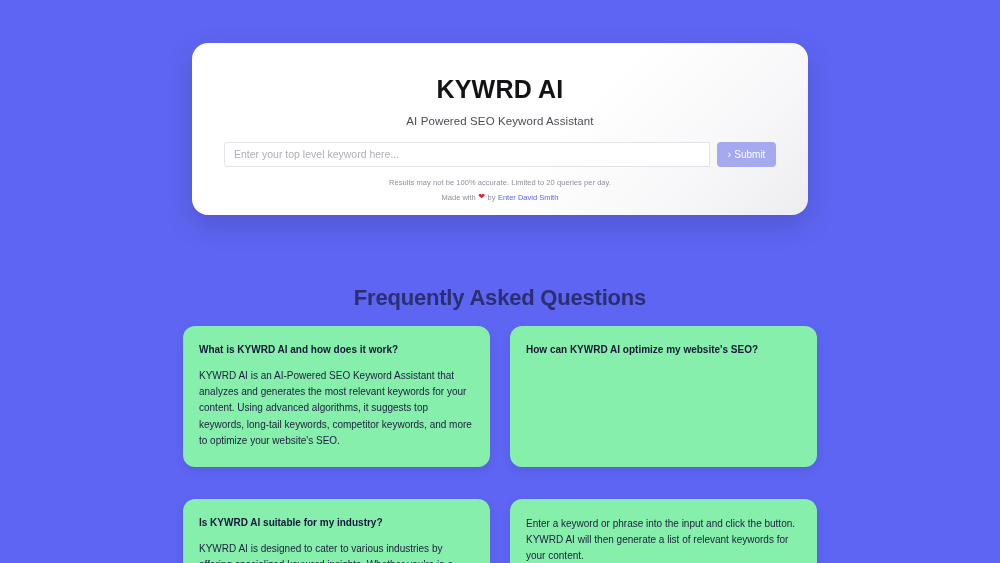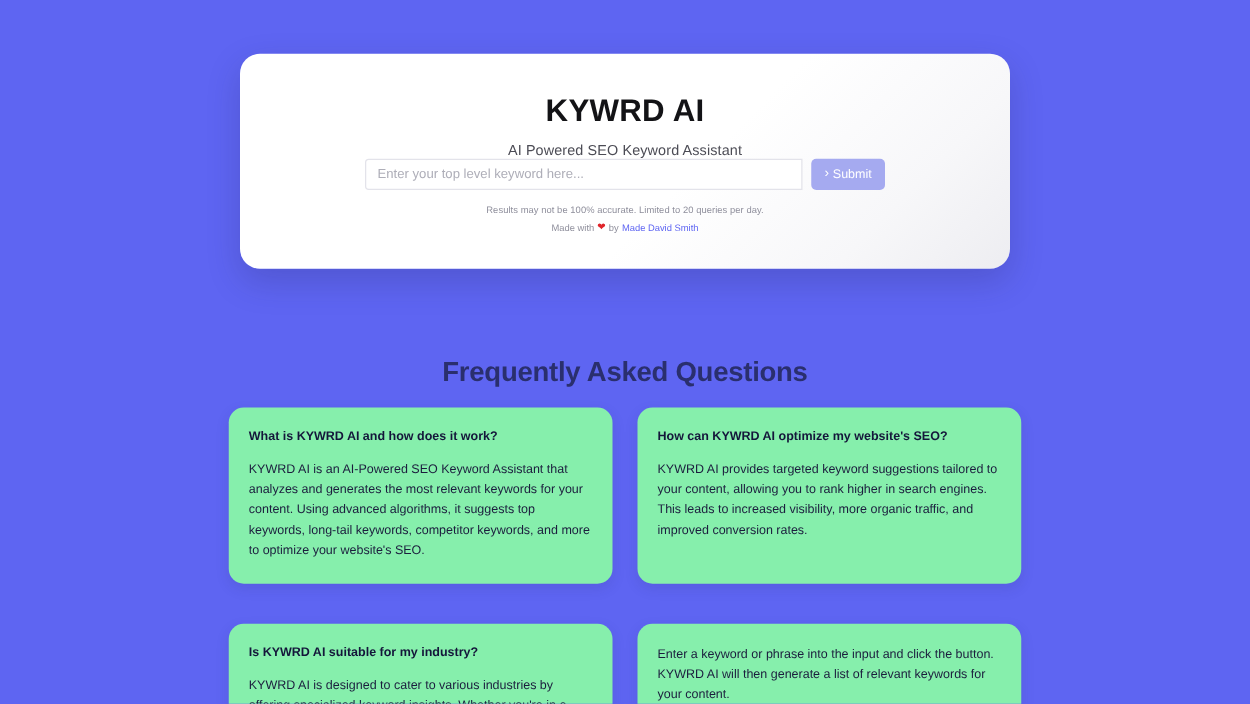--- a/index.html
+++ b/index.html
@@ -50,23 +50,24 @@
 
   .hero-subtitle {
     margin-top: 11px;
     font-size: 11.5px;
     color: #4c4c55;
     letter-spacing: 0.1px;
   }
 
   
   .search-row {
+    margin-top: 15px;
     display: flex;
     align-items: flex-start;
-    width: 416px;
+    width: 552px;
     height: 25px;
   }
 
   .search-input {
     flex: 1 1 auto;
     height: 25px;
     border: 1px solid #e3e3ea;
     border-radius: 3px 0 0 3px;
     background: #ffffff;
     padding: 0 9px;
@@ -190,34 +191,33 @@
         <span>Submit</span>
       </button>
     </div>
 
     <div class="disclaimer">Results may not be 100% accurate. Limited to 20 queries per day.</div>
 
     <div class="credit">
       <span>Made with</span>
       <span class="heart-icon">❤</span>
       <span>by</span>
-      <a class="credit-link" href="#">Made David Smith</a>
+      <a class="credit-link" href="#">Enter David Smith</a>
     </div>
   </div>
 
   <div class="faq-heading">Frequently Asked Questions</div>
 
   <div class="faq-grid">
     <div class="faq-card">
       <div class="faq-question">What is KYWRD AI and how does it work?</div>
       <div class="faq-answer">KYWRD AI is an AI-Powered SEO Keyword Assistant that analyzes and generates the most relevant keywords for your content. Using advanced algorithms, it suggests top keywords, long-tail keywords, competitor keywords, and more to optimize your website's SEO.</div>
     </div>
     <div class="faq-card">
       <div class="faq-question">How can KYWRD AI optimize my website's SEO?</div>
-      <div class="faq-answer">KYWRD AI provides targeted keyword suggestions tailored to your content, allowing you to rank higher in search engines. This leads to increased visibility, more organic traffic, and improved conversion rates.</div>
     </div>
     <div class="faq-card">
       <div class="faq-question">Is KYWRD AI suitable for my industry?</div>
       <div class="faq-answer">KYWRD AI is designed to cater to various industries by offering specialized keyword insights. Whether you're in e-commerce, blogging, or B2B, KYWRD AI can enhance your SEO strategy.</div>
     </div>
     <div class="faq-card">
       <div class="faq-answer">Enter a keyword or phrase into the input and click the button. KYWRD AI will then generate a list of relevant keywords for your content.</div>
     </div>
   </div>
 

